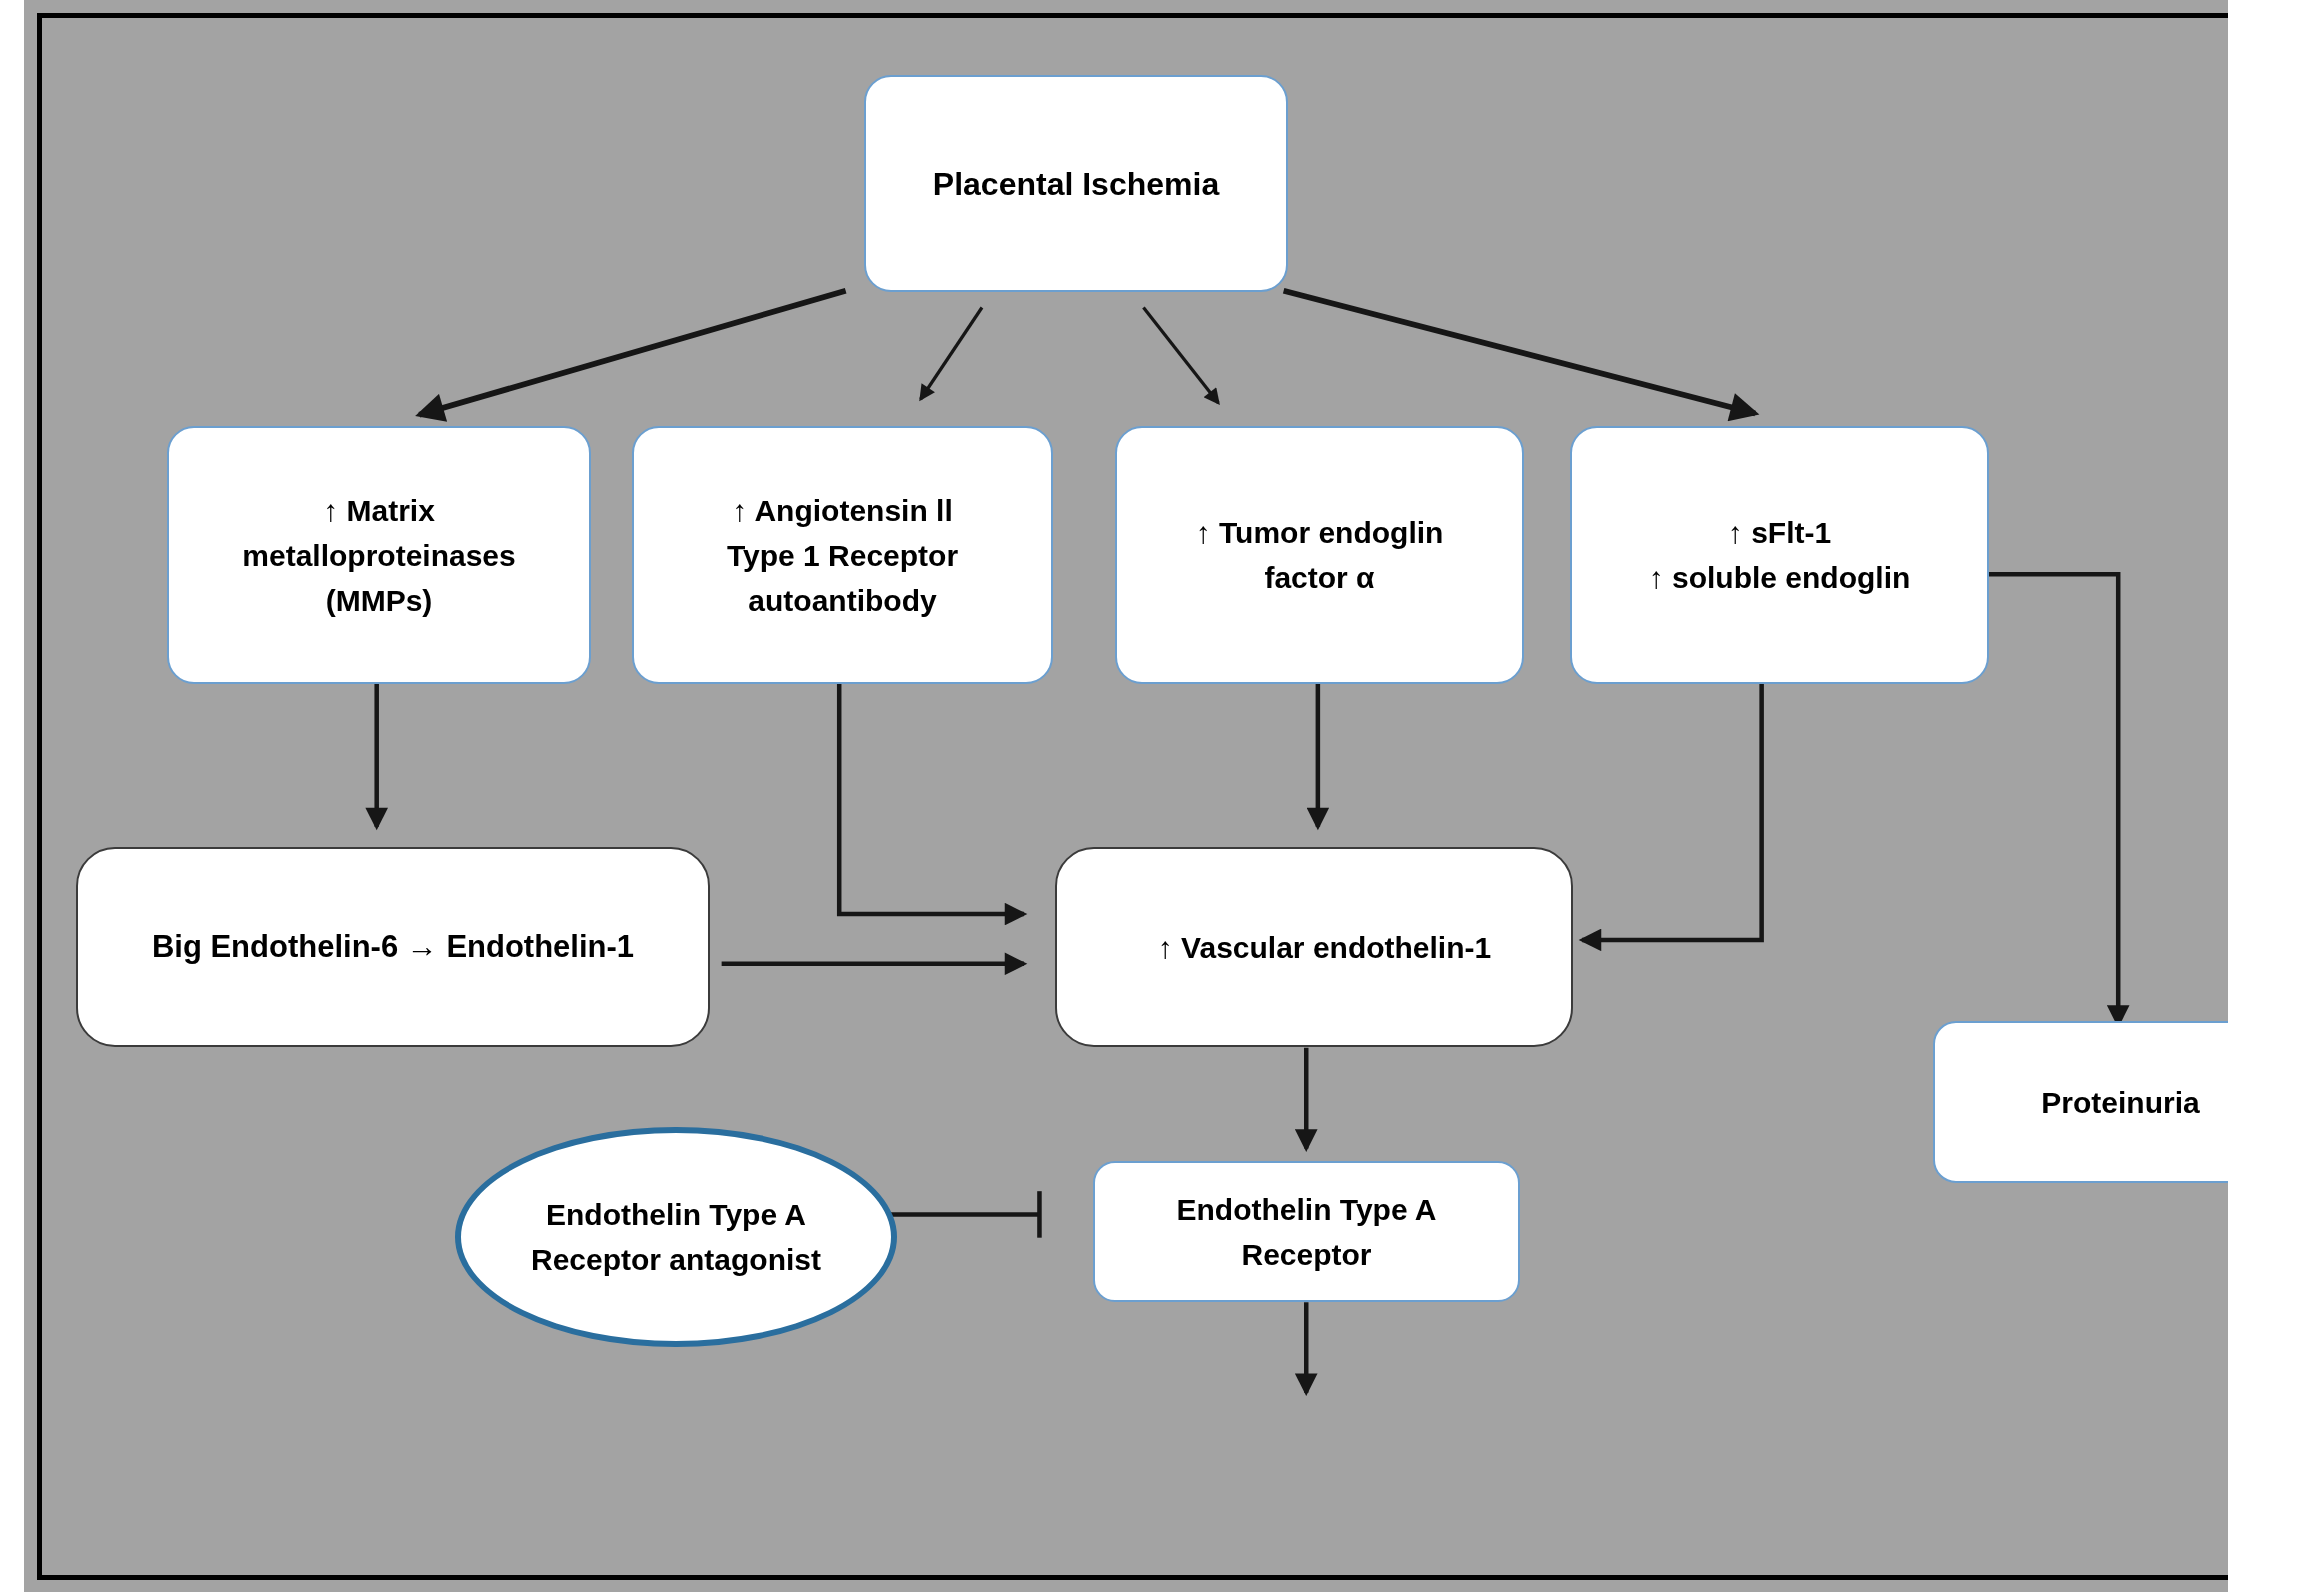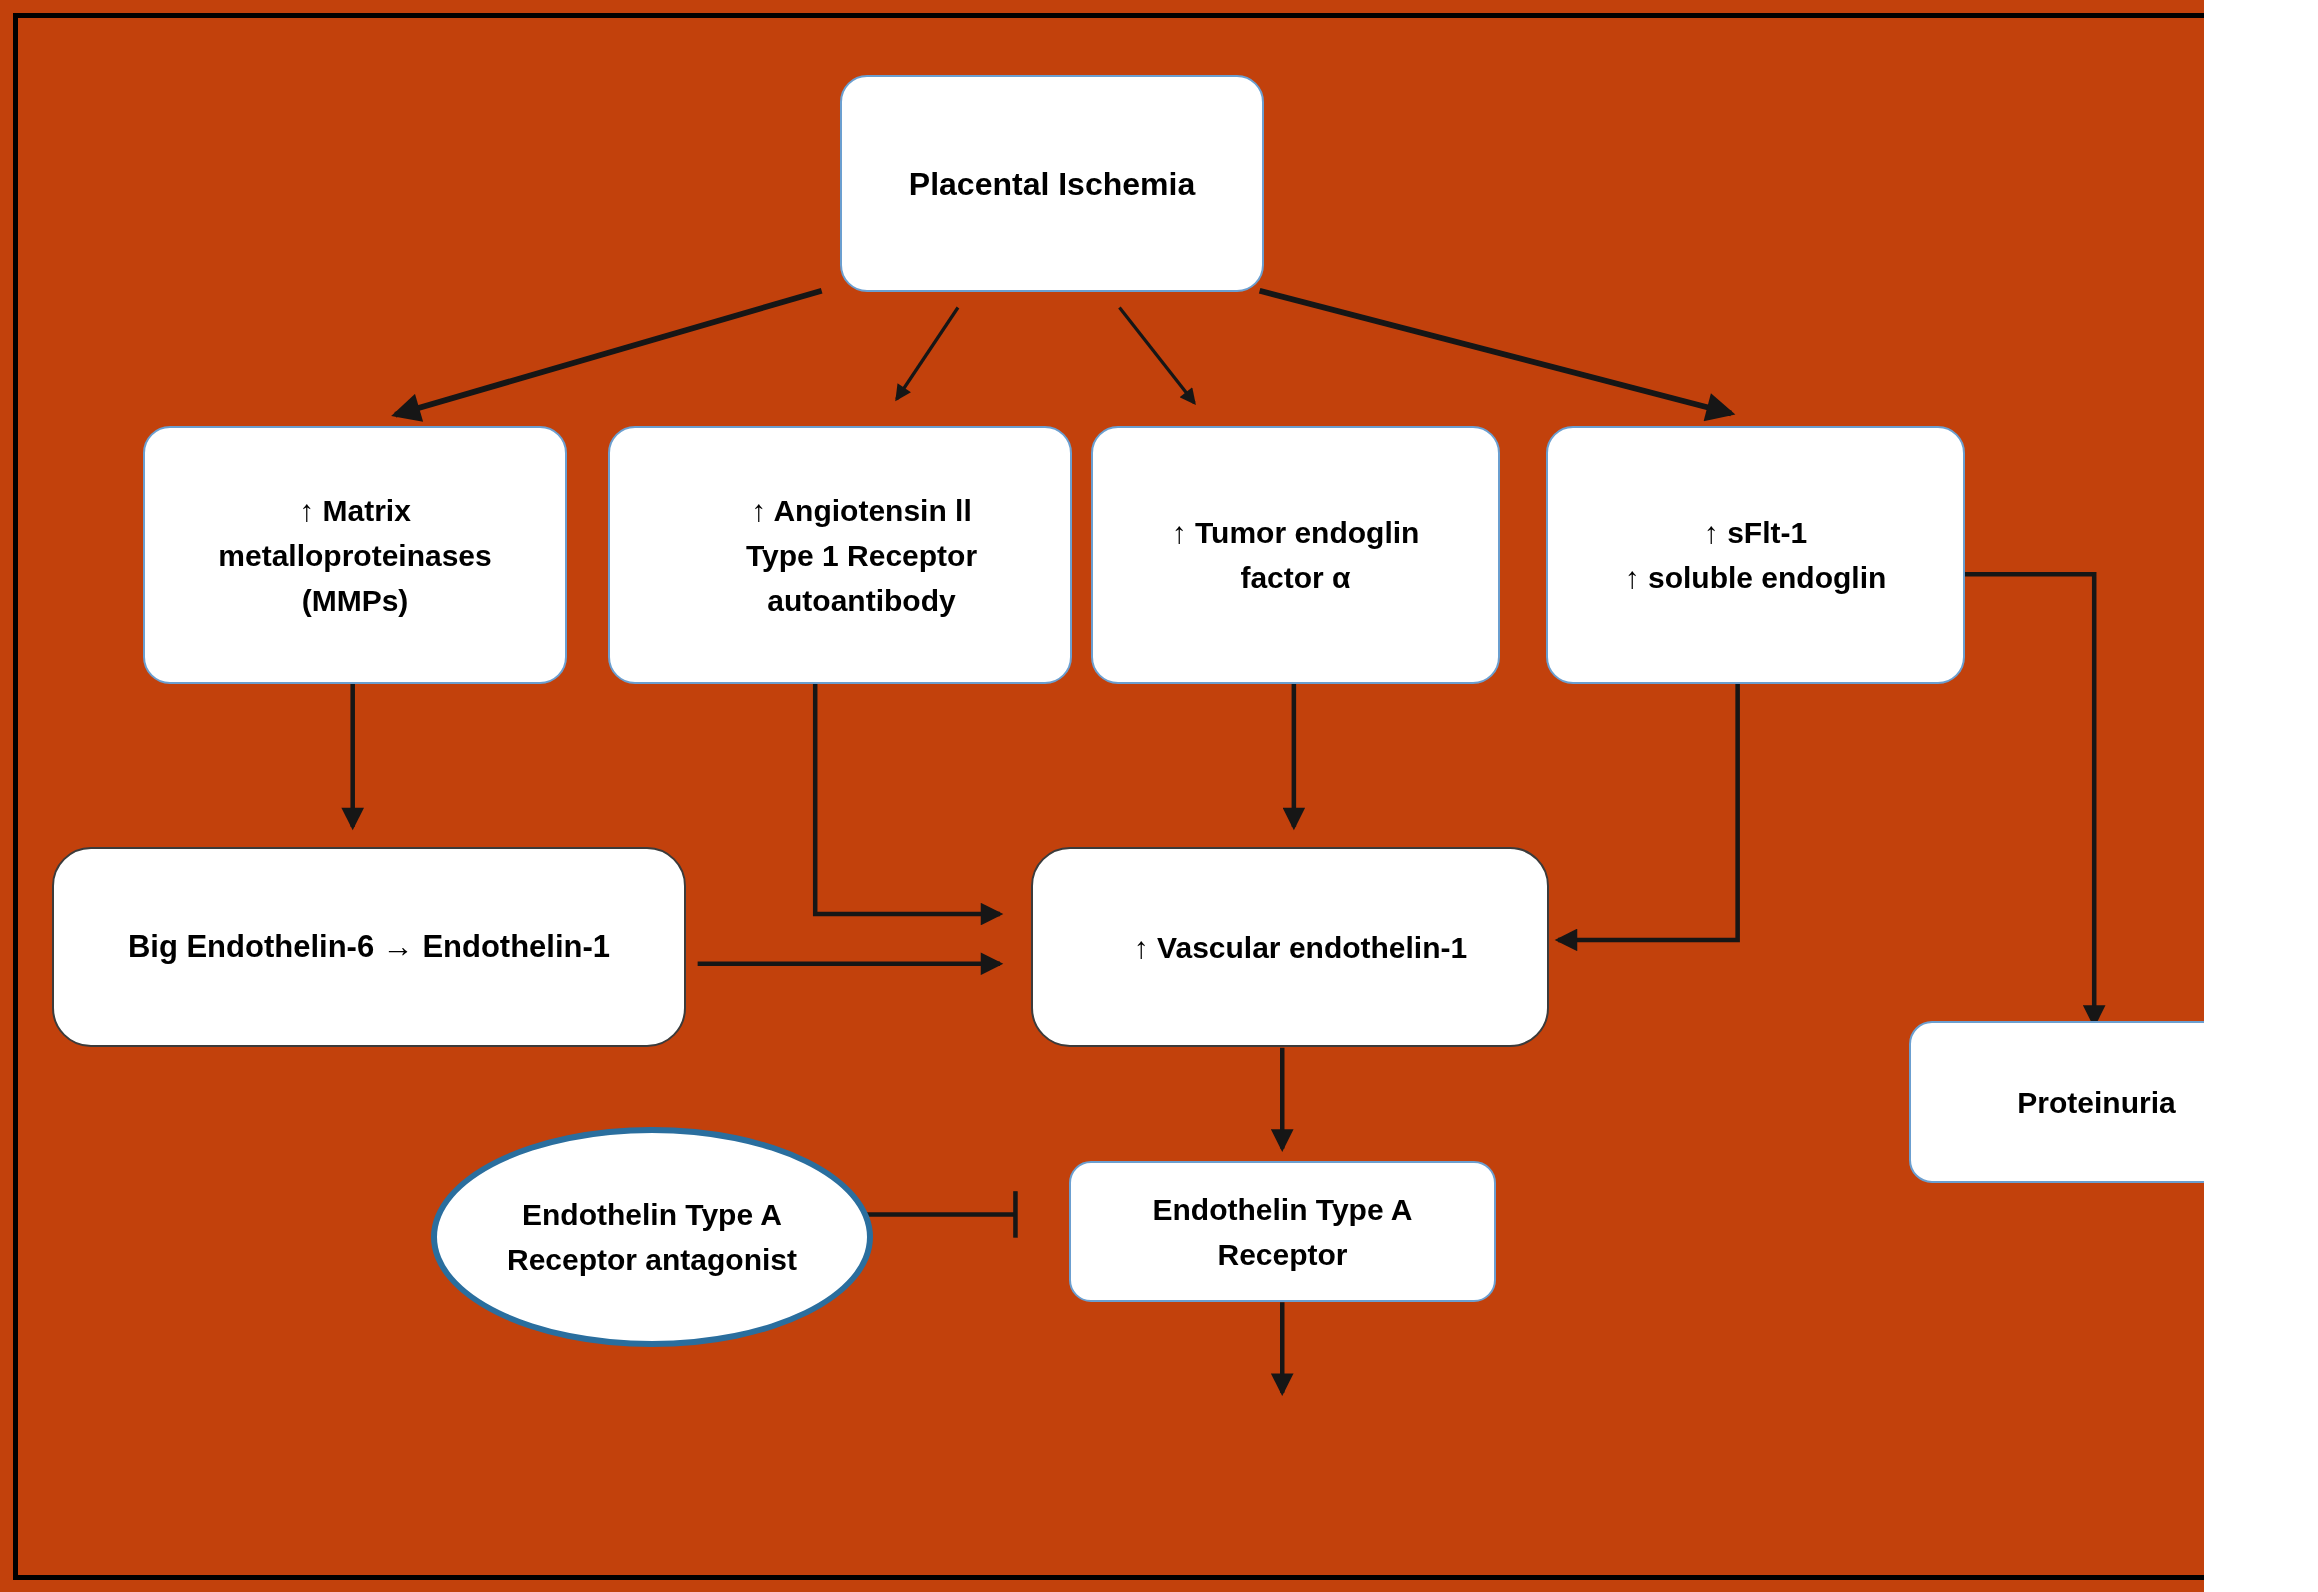--- a/index.html
+++ b/index.html
@@ -7,22 +7,23 @@
     padding: 0;
     background: #ffffff;
     width: 2319px;
     height: 1593px;
     font-family: "Liberation Sans", "DejaVu Sans", sans-serif;
   }
   #stage {
     position: relative;
     width: 2204px;
     height: 1593px;
-    background: #c2410c;
+    background: #a3a3a3;
     overflow: hidden;
+    margin-left: 24px;
   }
   #frame {
     position: absolute;
     left: 13px; top: 13px;
     width: 2282px; height: 1557px;
     border: 5.8px solid #000000;
   }
   .node {
     position: absolute;
     display: flex;
@@ -36,21 +37,21 @@
     line-height: 1.5;
     z-index: 2;
   }
   .node .label { white-space: pre-line; }
   .blue-box   { border: 2.6px solid #6b9fd0; border-radius: 27px; }
   .dark-box   { border: 2.6px solid #3b3b3b; border-radius: 39px; }
   .ellipse    { border: 6.5px solid #2a6e9e; border-radius: 50%; }
 
   #placental     { left: 840px; top: 75px;  width: 420px; height: 213px; font-size: 32px; }
   #mmp           { left: 143px;  top: 426px;  width: 420px; height: 254px; align-items: center; }
-  #angiotensin   { left: 608px;  top: 426px;  width: 417px; height: 254px; padding-left: 43px; }
+  #angiotensin   { left: 608px;  top: 426px;  width: 417px; height: 254px; }
   #tnf           { left: 1091px; top: 426px;  width: 405px; height: 254px; }
   #sflt          { left: 1546px; top: 426px;  width: 415px; height: 254px; }
   #bigendo       { left: 52px;   top: 847px; width: 630px; height: 196px; font-size: 31px; }
   #vascular      { left: 1031px; top: 847px; width: 493px; height: 196px; padding-left: 21px; }
   #proteinuria   { left: 1909px; top: 1021px; width: 371px; height: 158px; border-radius: 23px; }
   #antagonist    { left: 431px;  top: 1127px; width: 430px; height: 208px; }
   #etar          { left: 1069px; top: 1161px; width: 423px; height: 137px; border-radius: 22px; }
   #hypertension  { left: 1073px; top: 1403px; width: 425px; height: 136px; border-radius: 22px; }
 
   #connectors {

